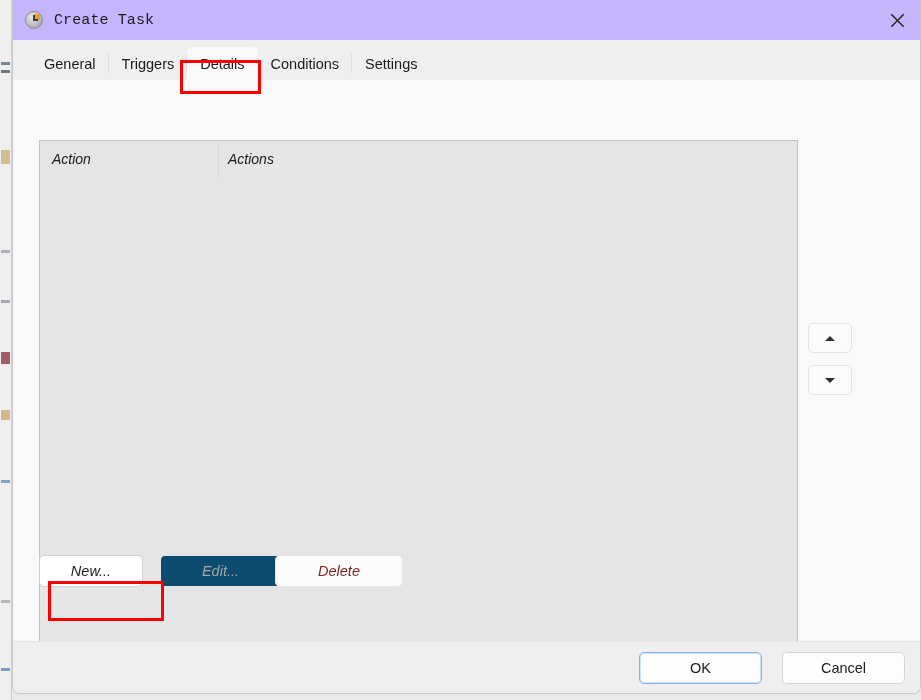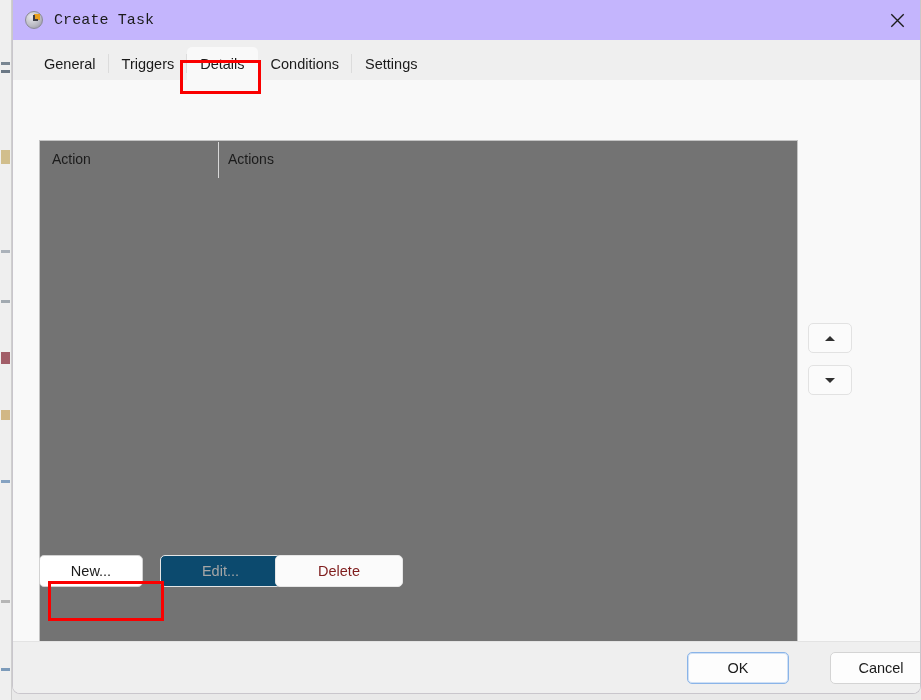--- a/index.html
+++ b/index.html
@@ -116,22 +116,23 @@
   #instruction {
     position: absolute; left: 31px; top: 12px;
     font-size: 14.5px; color: #1b1b1b;
   }
 
   
   #listbox {
     position: absolute;
     left: 26px; top: 60px;
     width: 759px; height: 522px;
-    background: #737373;
+    background: #e5e5e5;
     border: 1px solid #c4c4c4;
+    font-style: italic;
   }
   #listheader {
     position: relative;
     height: 36px;
     display: flex; align-items: center;
   }
   .col-head {
     font-size: 14px; color: #1b1b1b;
     position: absolute;
   }
@@ -165,20 +166,21 @@
   .tri.down { border-top: 5px solid #303030; }
 
   
   .act-btn {
     position: absolute;
     height: 32px;
     border-radius: 5px;
     display: flex; align-items: center; justify-content: center;
     font-size: 14.5px;
     cursor: pointer;
+    font-style: italic;
   }
   #btn-new {
     left: 26px; top: 475px; width: 104px;
     background: #ffffff;
     border: 1px solid #d2d2d2;
     color: #1b1b1b;
   }
   #btn-edit {
     left: 147px; top: 475px; width: 121px;
     background: #0c4a6e;
@@ -195,27 +197,26 @@
   
   #footer {
     position: absolute;
     left: 0; bottom: 0;
     width: 907px; height: 52px;
     background: #efefef;
     border-top: 1px solid #e3e3e3;
   }
   .footer-btn {
     position: absolute; top: 10px;
-    height: 32px; width: 102px;
+    height: 32px; width: 123px;
     border-radius: 5px;
     display: flex; align-items: center; justify-content: center;
     font-size: 14.5px; color: #1b1b1b;
     background: #fdfdfd;
     cursor: pointer;
-    margin-left: 48px;
   }
   #btn-ok {
     left: 626px;
     border: 1px solid #8ab4e8;
     box-shadow: 0 0 0 1px #cfe0f5 inset;
   }
   #btn-cancel {
     left: 769px;
     border: 1px solid #d4d4d4;
   }

